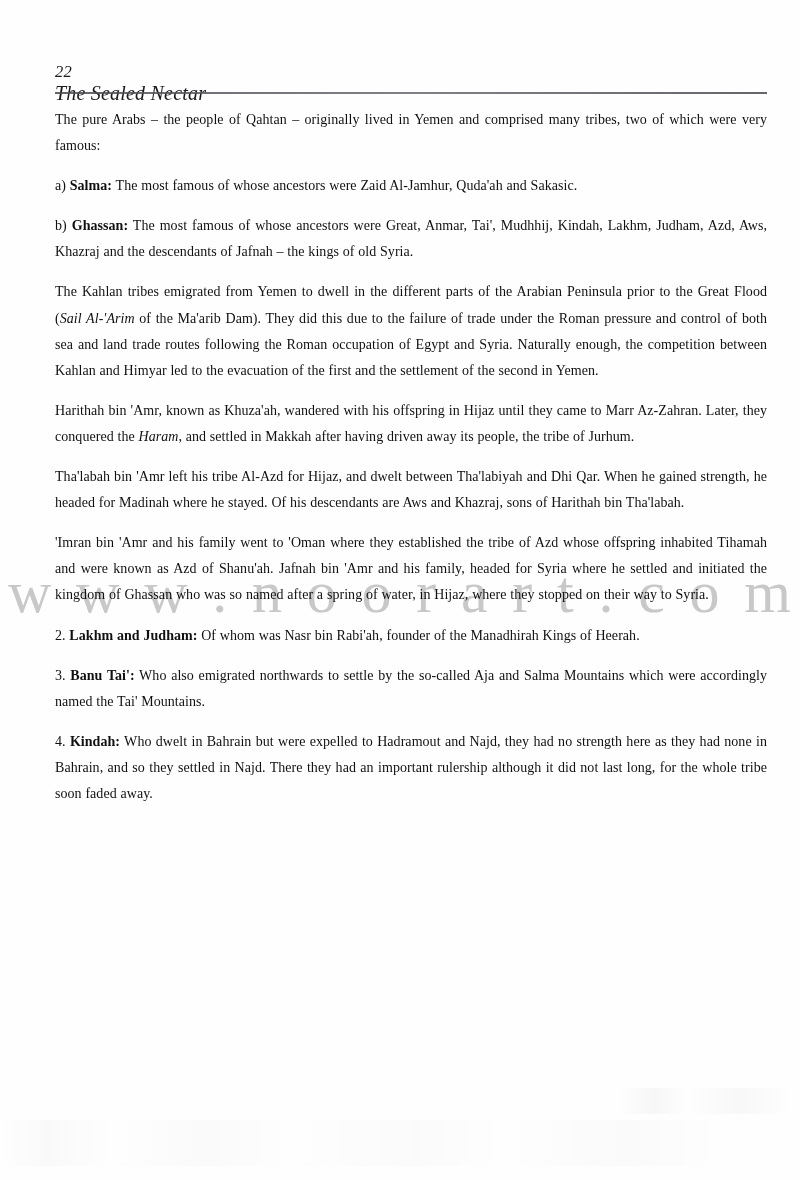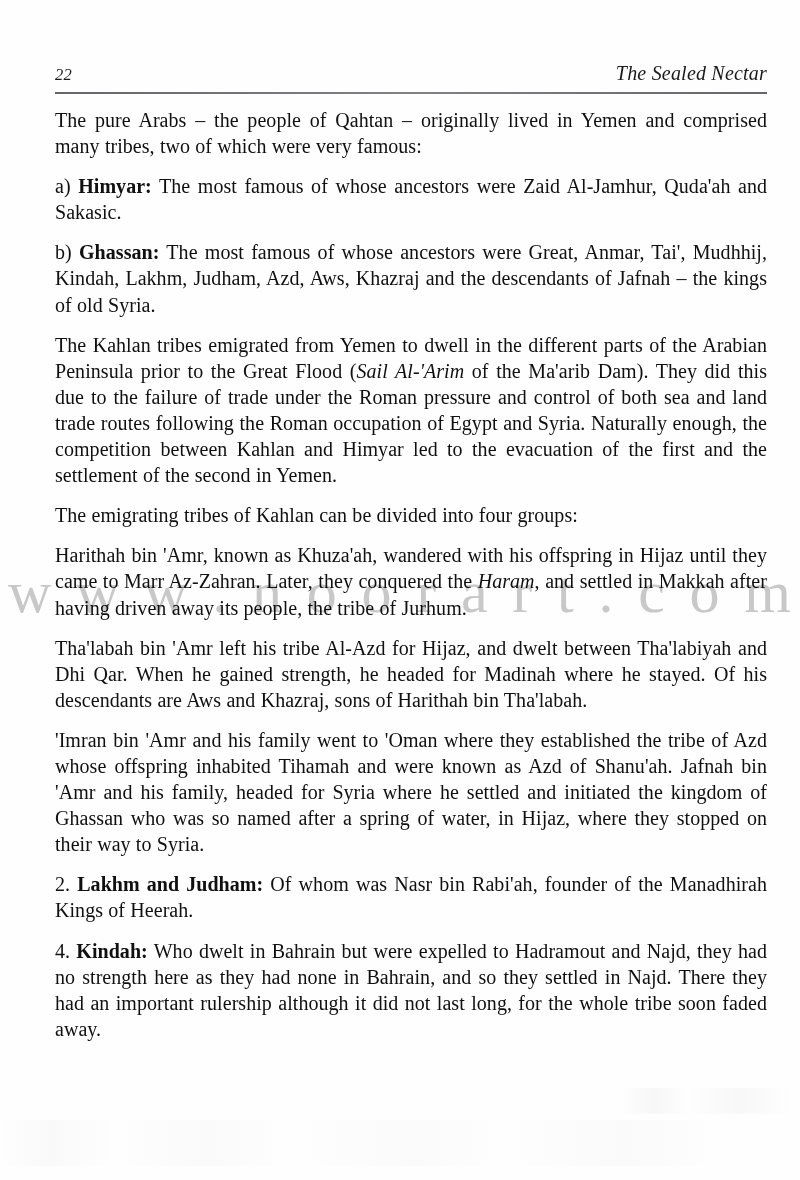--- a/index.html
+++ b/index.html
@@ -31,20 +31,21 @@
     left: 55px;
     top: 62px;
     width: 712px;
     display: flex;
     align-items: baseline;
     justify-content: space-between;
     font-style: italic;
     font-size: 17px;
     color: #1a1a1a;
     letter-spacing: .2px;
+    flex-direction: column;
   }
   .runhead .folio { font-size: 16.5px; }
   .runhead .booktitle { font-size: 20px; }
 
   .rule {
     position: absolute;
     left: 55px;
     top: 92px;
     width: 712px;
     height: 1.6px;
@@ -55,21 +56,21 @@
   
   .column {
     position: absolute;
     left: 55px;
     top: 107px;
     width: 712px;
   }
 
   p.para {
     margin: 0 0 14px 0;
-    font-size: 20px;
+    font-size: 14px;
     line-height: 26.1px;
     text-align: justify;
     text-justify: inter-word;
     letter-spacing: .05px;
     word-spacing: .2px;
     hyphens: none;
   }
   p.para:last-child { margin-bottom: 16px; }
 
   .b { font-weight: bold; }
@@ -139,28 +140,28 @@
 
   <div class="runhead">
     <span class="folio">22</span>
     <span class="booktitle">The Sealed Nectar</span>
   </div>
 
   <div class="rule"></div>
 
   <div class="column">
       <p class="para"><span>The pure Arabs – the people of Qahtan – originally lived in Yemen and comprised many tribes, two of which were very famous:</span></p>
-      <p class="para"><span>a) </span><span class="b">Himyar:</span><span> The most famous of whose ancestors were Zaid Al-Jamhur, Quda'ah and Sakasic.</span></p>
+      <p class="para"><span>a) </span><span class="b">Salma:</span><span> The most famous of whose ancestors were Zaid Al-Jamhur, Quda'ah and Sakasic.</span></p>
       <p class="para"><span>b) </span><span class="b">Ghassan:</span><span> The most famous of whose ancestors were Great, Anmar, Tai', Mudhhij, Kindah, Lakhm, Judham, Azd, Aws, Khazraj and the descendants of Jafnah – the kings of old Syria.</span></p>
       <p class="para"><span>The Kahlan tribes emigrated from Yemen to dwell in the different parts of the Arabian Peninsula prior to the Great Flood (</span><span class="i">Sail Al-'Arim</span><span> of the Ma'arib Dam). They did this due to the failure of trade under the Roman pressure and control of both sea and land trade routes following the Roman occupation of Egypt and Syria. Naturally enough, the competition between Kahlan and Himyar led to the evacuation of the first and the settlement of the second in Yemen.</span></p>
-      <p class="para"><span>The emigrating tribes of Kahlan can be divided into four groups:</span></p>
       <p class="para"><span>Harithah bin 'Amr, known as Khuza'ah, wandered with his offspring in Hijaz until they came to Marr Az-Zahran. Later, they conquered the </span><span class="i">Haram</span><span>, and settled in Makkah after having driven away its people, the tribe of Jurhum.</span></p>
       <p class="para"><span>Tha'labah bin 'Amr left his tribe Al-Azd for Hijaz, and dwelt between Tha'labiyah and Dhi Qar. When he gained strength, he headed for Madinah where he stayed. Of his descendants are Aws and Khazraj, sons of Harithah bin Tha'labah.</span></p>
       <p class="para"><span>'Imran bin 'Amr and his family went to 'Oman where they established the tribe of Azd whose offspring inhabited Tihamah and were known as Azd of Shanu'ah. Jafnah bin 'Amr and his family, headed for Syria where he settled and initiated the kingdom of Ghassan who was so named after a spring of water, in Hijaz, where they stopped on their way to Syria.</span></p>
       <p class="para"><span>2. </span><span class="b">Lakhm and Judham:</span><span> Of whom was Nasr bin Rabi'ah, founder of the Manadhirah Kings of Heerah.</span></p>
+      <p class="para"><span>3. </span><span class="b">Banu Tai':</span><span> Who also emigrated northwards to settle by the so-called Aja and Salma Mountains which were accordingly named the Tai' Mountains.</span></p>
       <p class="para"><span>4. </span><span class="b">Kindah:</span><span> Who dwelt in Bahrain but were expelled to Hadramout and Najd, they had no strength here as they had none in Bahrain, and so they settled in Najd. There they had an important rulership although it did not last long, for the whole tribe soon faded away.</span></p>
     </div>
 
   <div class="watermark" style="color: rgb(201, 201, 201);">
       <span>w</span>
       <span>w</span>
       <span>w</span>
       <span>.</span>
       <span>n</span>
       <span>o</span>

